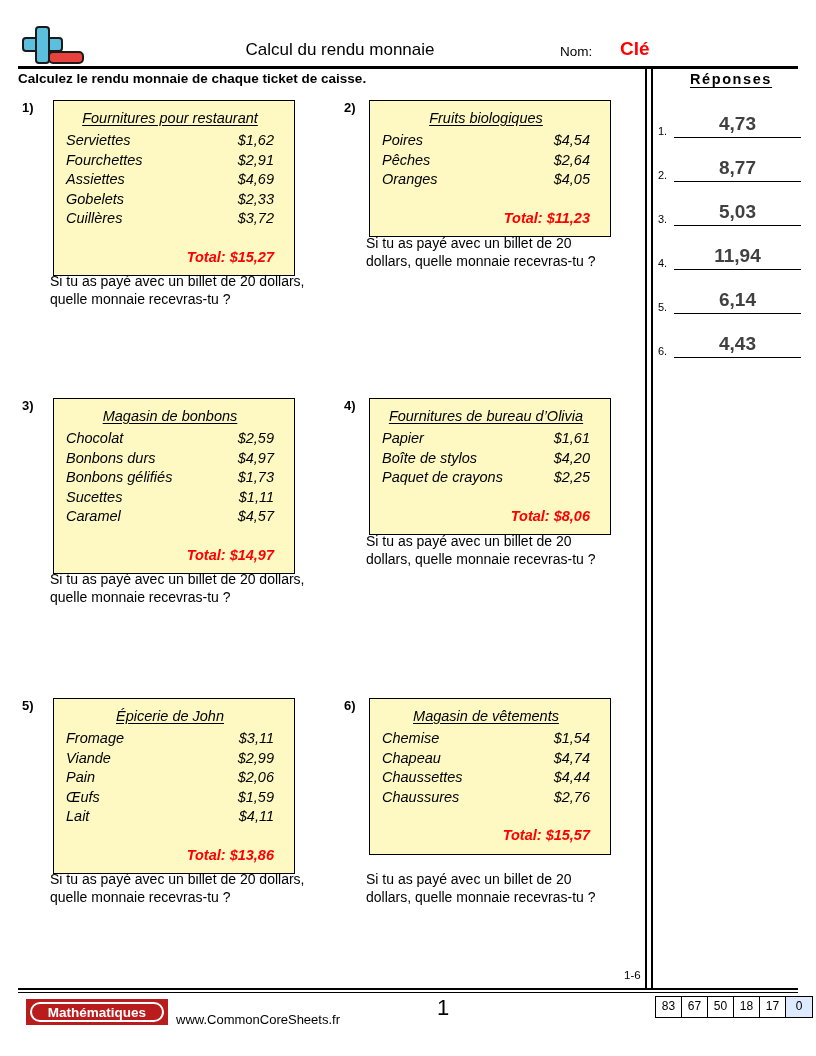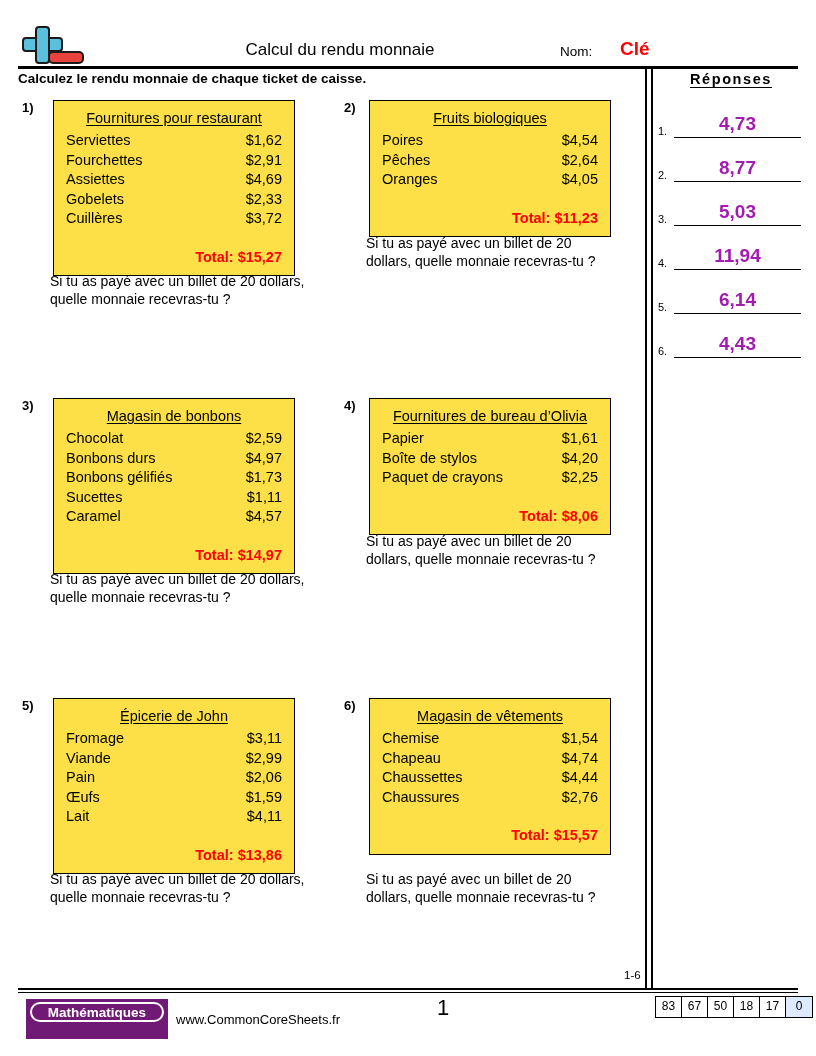--- a/index.html
+++ b/index.html
@@ -145,41 +145,42 @@
     width: 127px; height: 0;
     border-bottom: 1.6px solid #000;
   }
   .answer-val {
     position: absolute;
     left: 18px; bottom: 3px;
     width: 127px;
     text-align: center;
     font-size: 19px;
     font-weight: bold;
-    color: #a21caf;
+    color: #404040;
     line-height: 22px;
   }
 
   
   .problem {
     position: absolute;
   }
   .prob-num {
     position: absolute;
     left: 0; top: 0;
     font-size: 13px;
     font-weight: bold;
     line-height: 16px;
   }
   .receipt {
     position: absolute;
     border: 1.6px solid #000;
     box-sizing: border-box;
-    background: #fde047;
-    padding: 7px 12px 8px 12px;
+    background: #fef9c3;
+    padding: 7px 20px 8px 12px;
+    font-style: italic;
   }
   .receipt-title {
     text-align: center;
     font-size: 14.5px;
     line-height: 20px;
     text-decoration: underline;
     text-underline-offset: 2px;
     margin-bottom: 3px;
     white-space: nowrap;
   }
@@ -216,22 +217,22 @@
   }
   #footer-rule-top2 {
     position: absolute;
     left: 18px; top: 992px;
     width: 780px; height: 0;
     border-top: 1.5px solid #000;
   }
   #badge {
     position: absolute;
     left: 26px; top: 999px;
-    width: 142px; height: 40px;
-    background: #701a75;
+    width: 142px; height: 26px;
+    background: #b91c1c;
   }
   #badge-pill {
     position: absolute;
     left: 4px; top: 3px;
     width: 134px; height: 20px;
     border: 2px solid #ffffff;
     border-radius: 11px;
     box-sizing: border-box;
     color: #ffffff;
     font-size: 13.5px;

